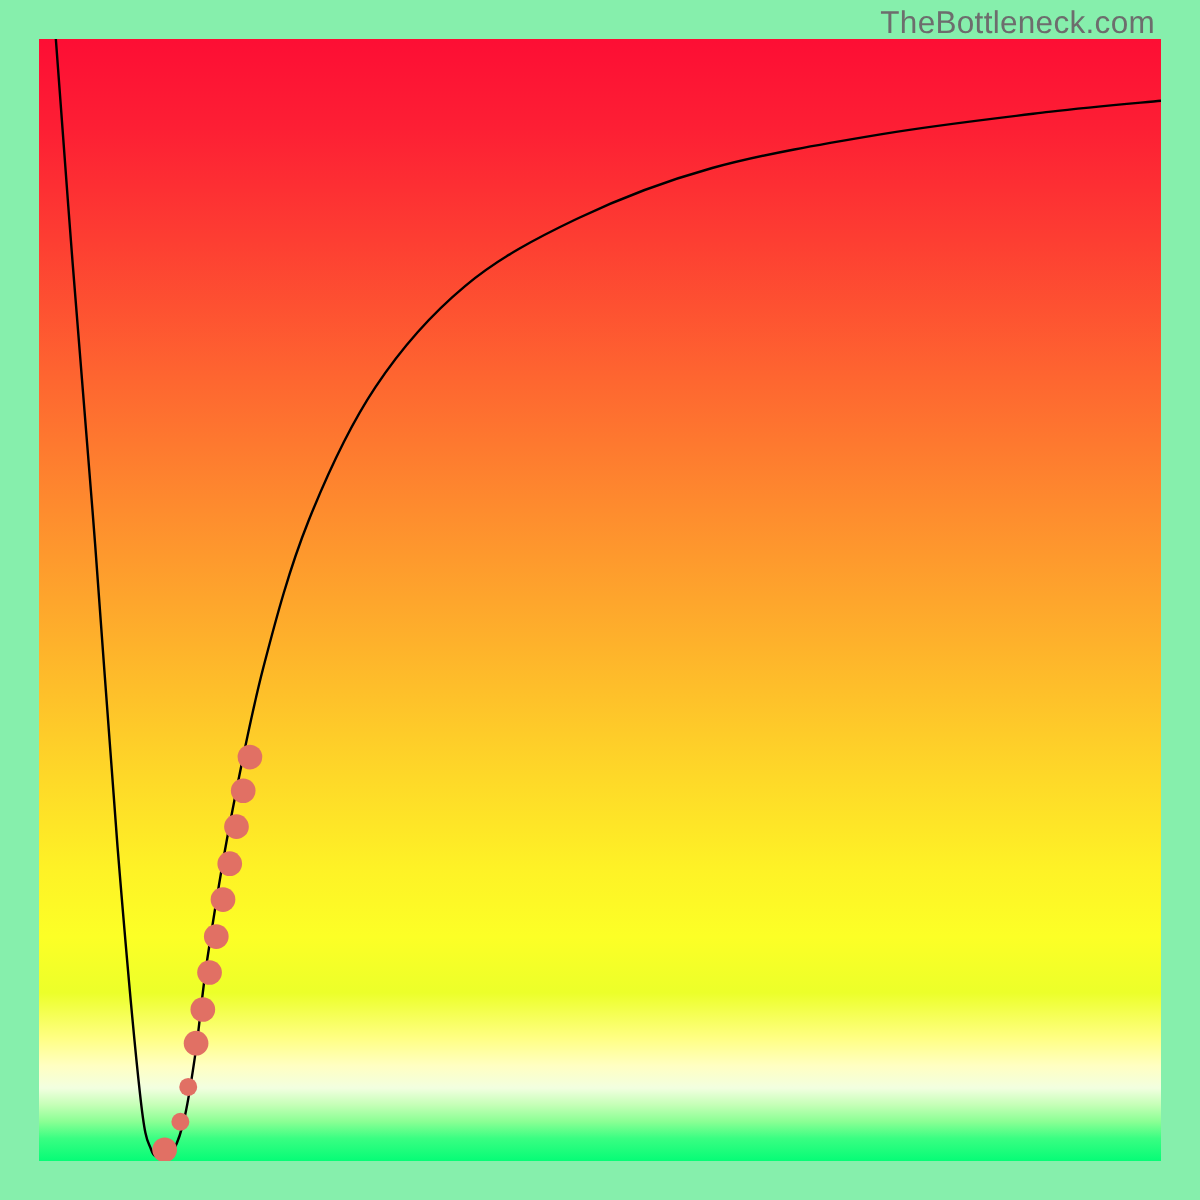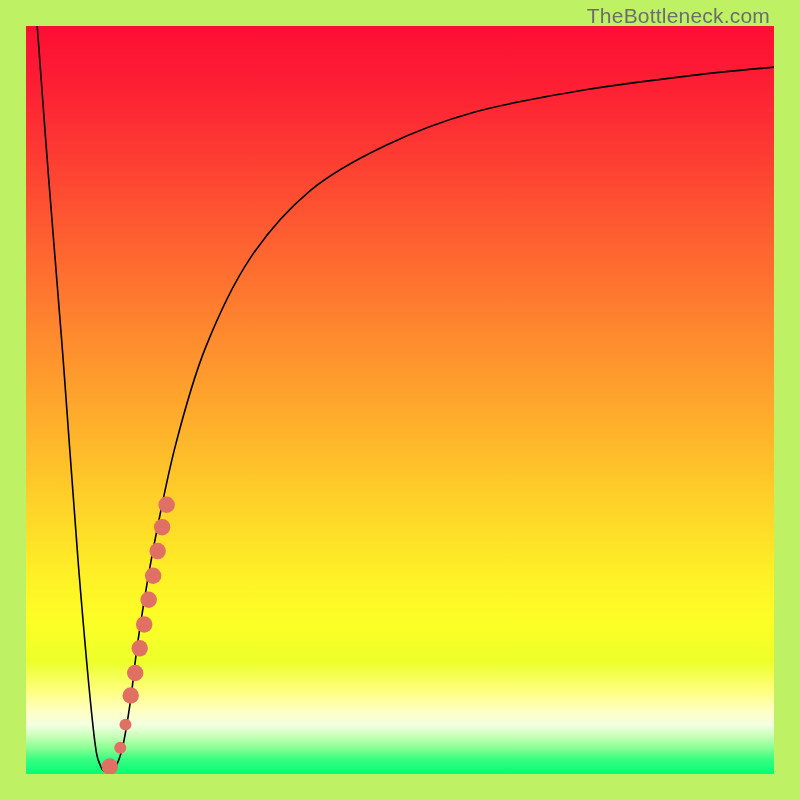--- a/index.html
+++ b/index.html
@@ -7,21 +7,21 @@
     padding: 0;
     width: 800px;
     height: 800px;
     overflow: hidden;
     font-family: Arial, Helvetica, sans-serif;
   }
   .chart-container {
     position: relative;
     width: 800px;
     height: 800px;
-    background: #bef264;
+    background: #86efac;
   }
   .plot-area {
     position: absolute;
     left: 26px;
     top: 26px;
     width: 748px;
     height: 748px;
     overflow: hidden;
   }
   .gradient-bg {

